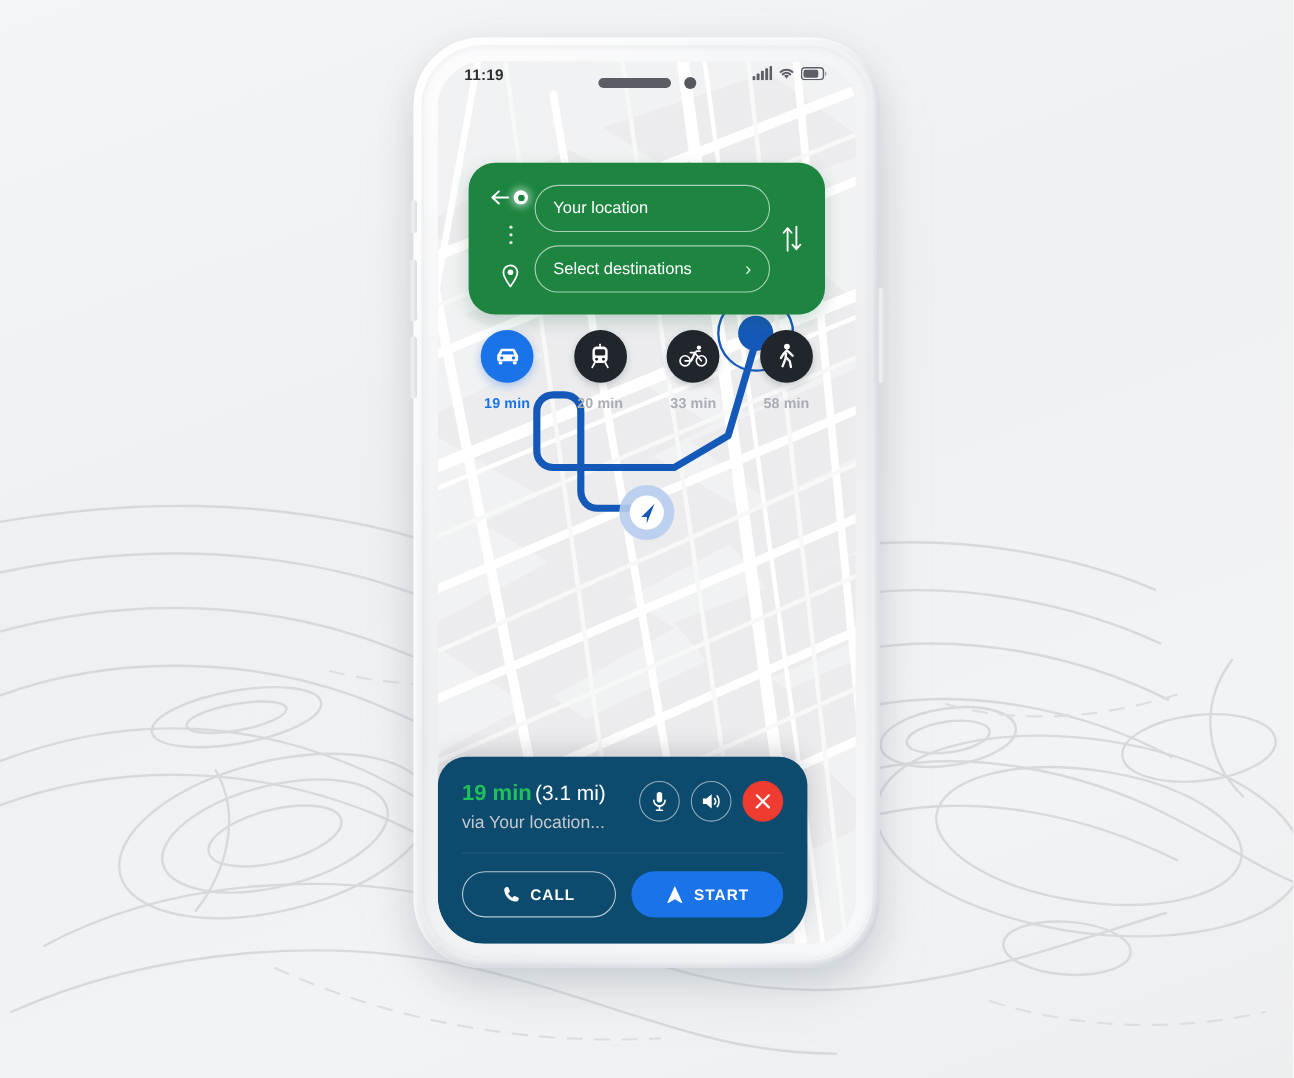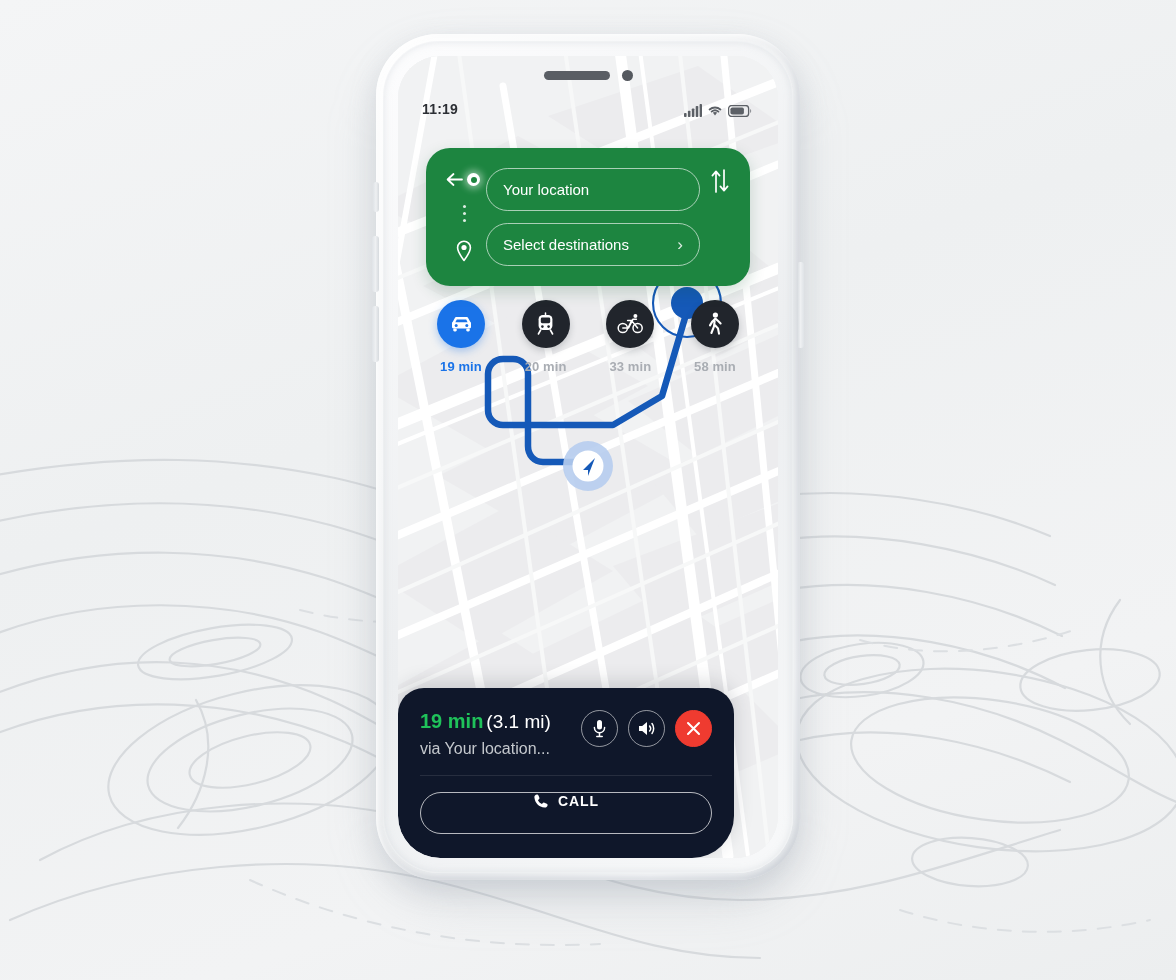--- a/index.html
+++ b/index.html
@@ -90,24 +90,24 @@
   .map {
     position: absolute;
     inset: 0;
     background: #f1f2f3;
   }
   .map svg { display: block; width: 380px; height: 802px; }
 
   
   .status-bar {
     position: absolute;
-    left: 0; top: 17px;
+    left: 0; top: 4px;
     width: 380px; height: 44px;
     display: flex;
-    align-items: flex-end;
+    align-items: flex-start;
     justify-content: space-between;
     padding: 0 26px 0 24px;
     z-index: 20;
   }
   .status-time {
     font-size: 14px;
     font-weight: bold;
     color: #2c2f34;
     letter-spacing: 0.2px;
   }
@@ -139,21 +139,21 @@
   .search-panel {
     position: absolute;
     left: 28px; top: 92px;
     width: 324px;
     padding: 20px 18px 20px 16px;
     border-radius: 24px;
     background: #1d8540;
     box-shadow: 0 6px 16px rgba(20,90,48,0.20);
     z-index: 15;
     display: flex;
-    align-items: flex-start;
+    align-items: center;
   }
   .panel-left {
     display: flex;
     flex-direction: column;
     align-items: center;
     width: 42px;
     flex: 0 0 42px;
     align-self: stretch;
     justify-content: space-between;
     padding: 4px 0;
@@ -273,21 +273,21 @@
     z-index: 14;
   }
 
   
   .nav-card {
     position: absolute;
     left: 0; bottom: 0;
     width: 336px;
     padding: 20px 22px 24px 22px;
     border-radius: 26px 26px 42px 42px;
-    background: #0f172a;
+    background: #0c4a6e;
     z-index: 18;
     box-shadow: 0 -5px 20px rgba(35,40,50,0.18);
   }
   .nav-top {
     display: flex;
     align-items: flex-start;
     justify-content: space-between;
   }
   .eta-block { padding-top: 2px; }
   .eta-line1 { font-size: 20px; line-height: 1.1; }
@@ -323,20 +323,21 @@
     flex: 1;
     height: 42px;
     border-radius: 22px;
     border: 1.4px solid rgba(255,255,255,0.7);
     background: transparent;
     color: #ffffff;
     font-size: 14px;
     font-weight: bold;
     letter-spacing: 0.9px;
     display: flex;
+    align-items: center;
     justify-content: center;
     gap: 9px;
     cursor: pointer;
     font-family: "Liberation Sans", sans-serif;
   }
   .btn-start {
     flex: 1;
     height: 42px;
     border-radius: 22px;
     border: none;
@@ -621,18 +622,24 @@
 
         <div class="nav-divider"></div>
 
         <div class="nav-buttons">
           <button class="btn-call">
             <svg width="16" height="16" viewBox="0 0 16 16">
               <path d="M4,1.4 C4.9,1.4 5.3,2 5.6,2.8 L6.3,4.6 C6.6,5.4 6.4,5.9 5.8,6.4 L4.9,7.1 C5.6,8.8 7.2,10.4 8.9,11.1 L9.6,10.2 C10.1,9.6 10.6,9.4 11.4,9.7 L13.2,10.4 C14,10.7 14.6,11.1 14.6,12 C14.6,13.6 13.2,14.8 11.6,14.6 C5.9,13.9 2.1,10.1 1.4,4.4 C1.2,2.8 2.4,1.4 4,1.4 Z" fill="#ffffff"></path>
             </svg>
             <span>CALL</span>
           </button>
+          <button class="btn-start">
+            <svg width="17" height="18" viewBox="0 0 17 18">
+              <path d="M8.5,1.4 L15.2,16.2 C15.4,16.7 14.9,17.2 14.4,16.9 L8.5,13.6 L2.6,16.9 C2.1,17.2 1.6,16.7 1.8,16.2 Z" fill="#ffffff"></path>
+            </svg>
+            <span>START</span>
+          </button>
         </div>
       </div>
 
     </div>
   </div>
 </div>
 
 </body></html>

